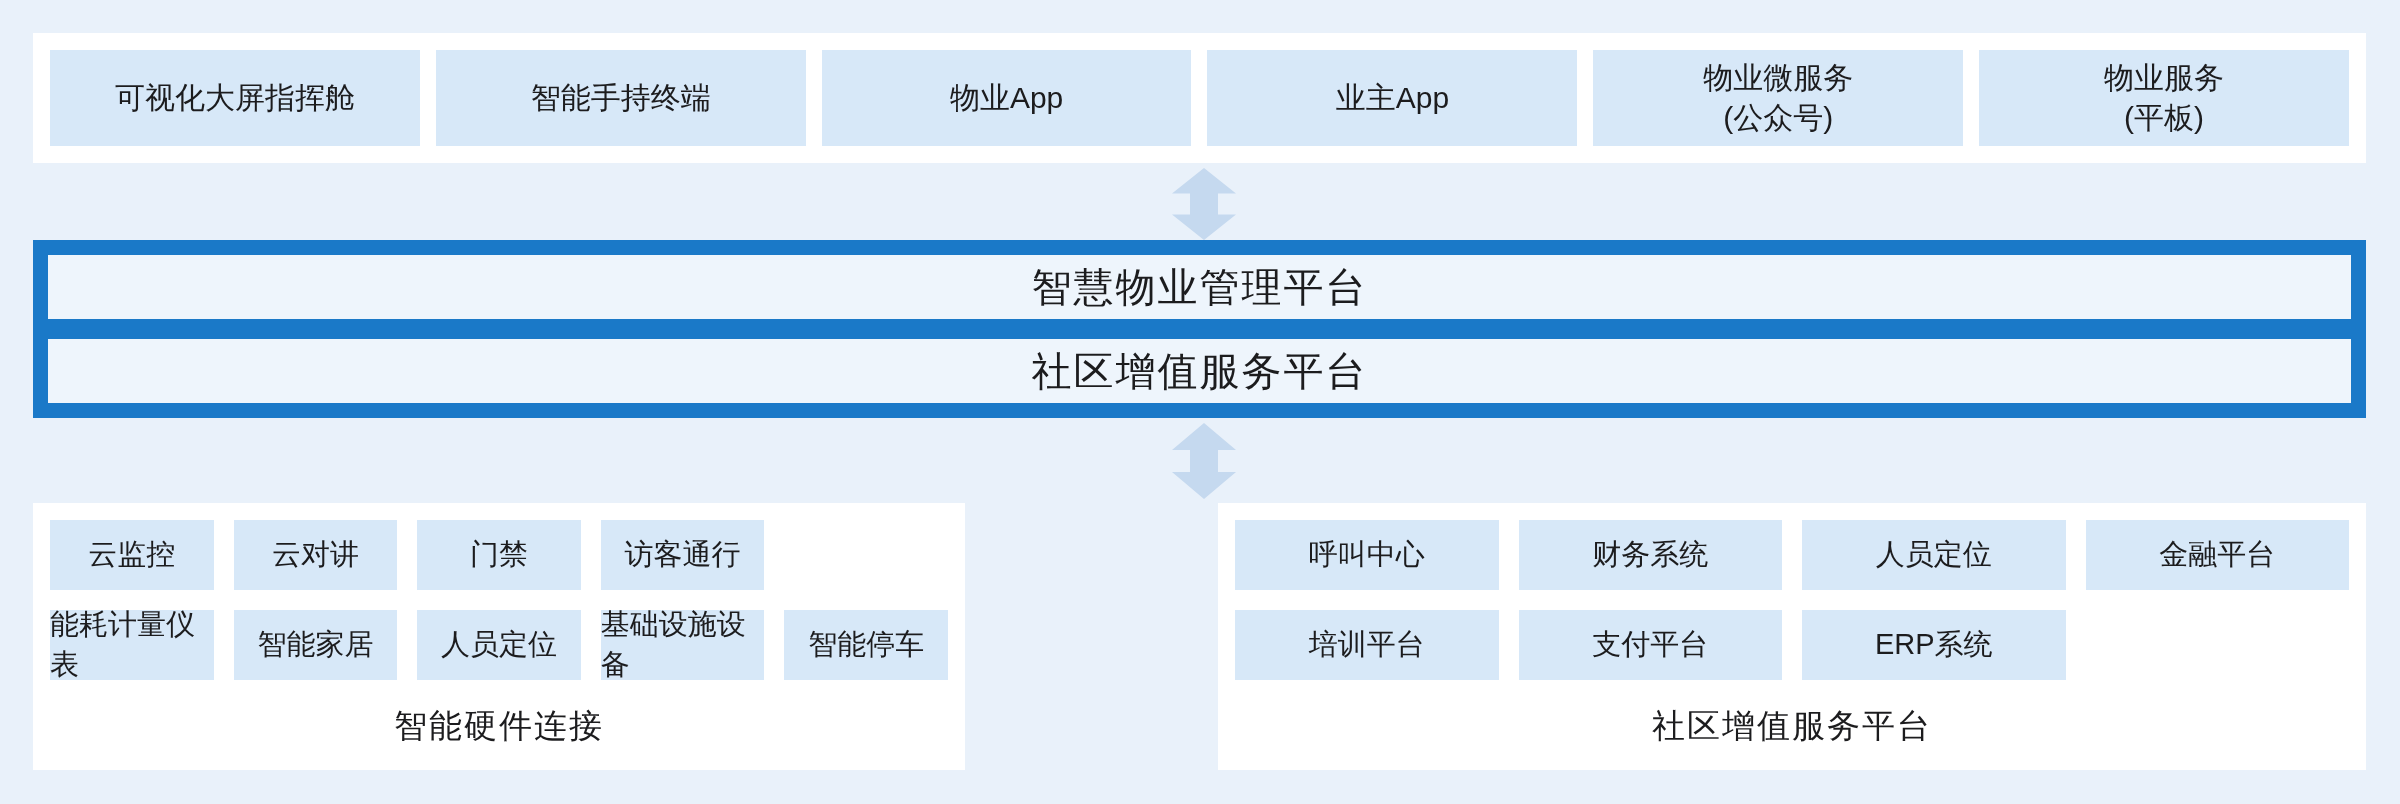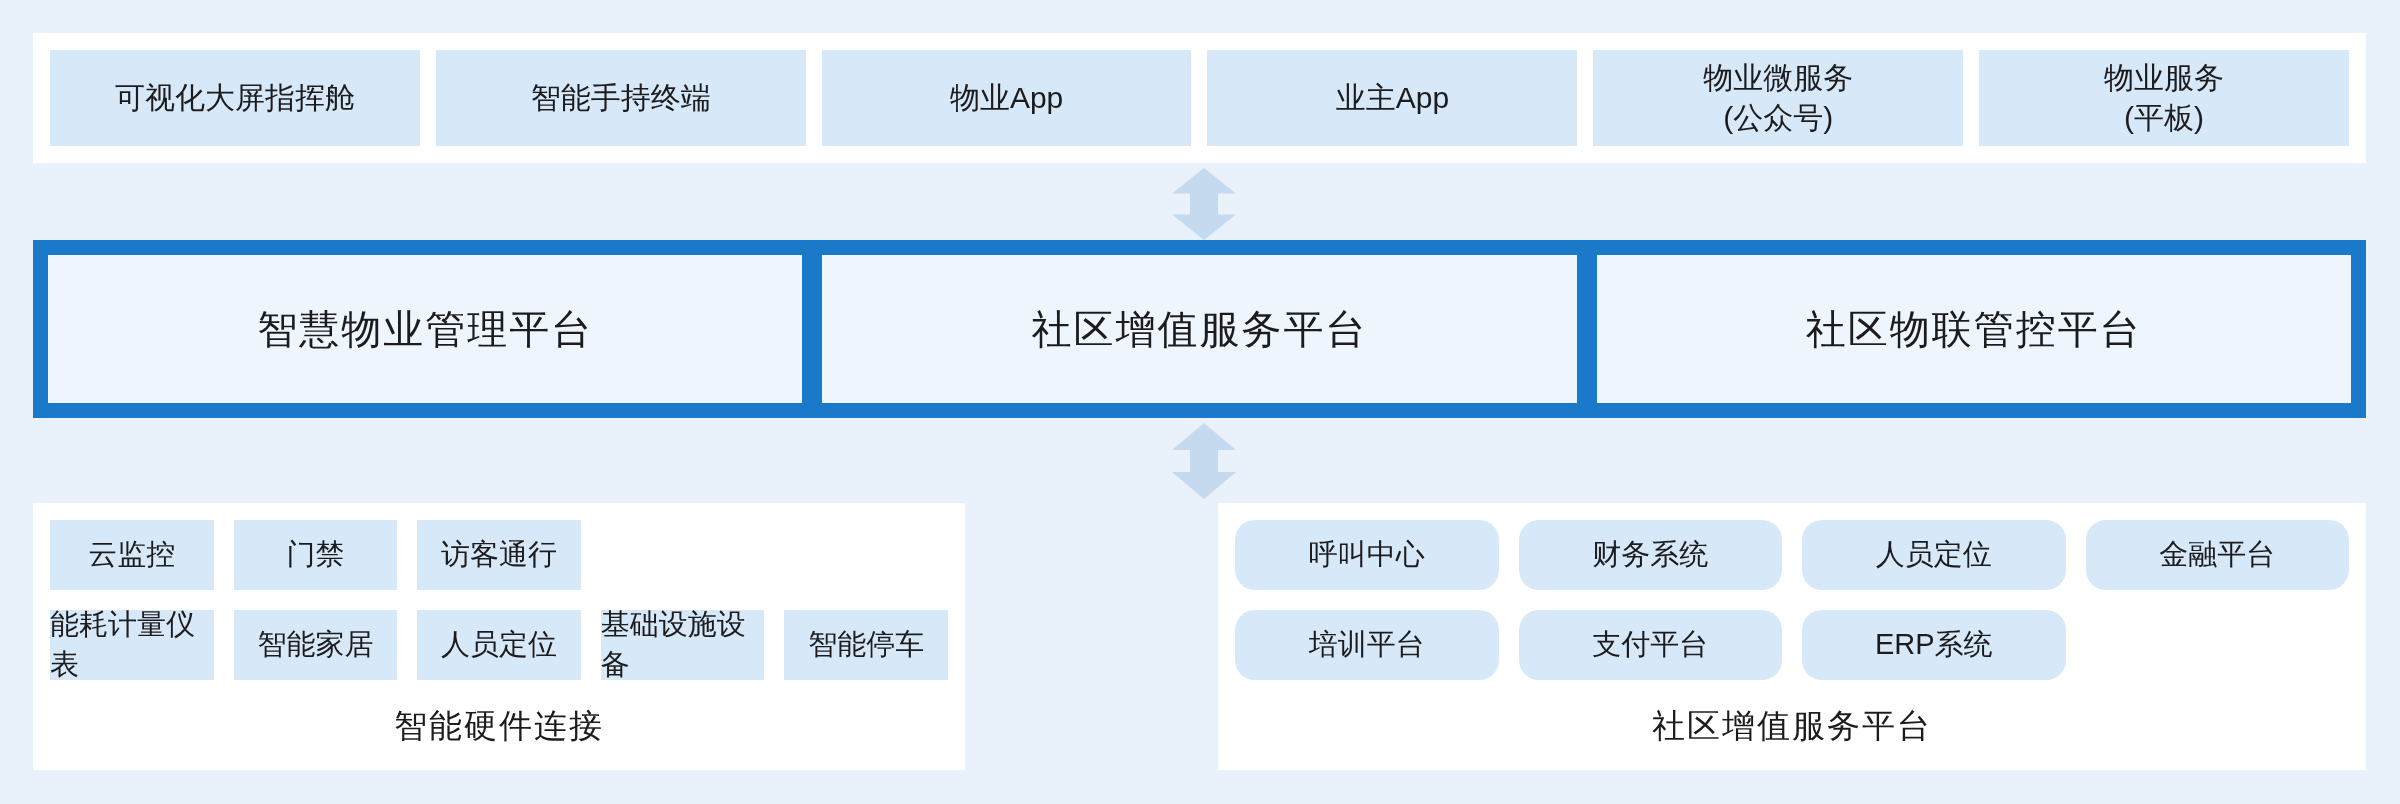--- a/index.html
+++ b/index.html
@@ -33,21 +33,21 @@
   .arrow polygon { fill: #c5d9ef; }
   .arrow-1 { top: 168px; height: 72px; }
   .arrow-2 { top: 423px; height: 76px; }
 
   
   .platform-band {
     position: absolute; left: 33px; top: 240px;
     width: 2333px; height: 178px;
     background: #1a79c8;
     display: flex; gap: 20px;
-    padding: 15px; box-sizing: border-box;
+    padding: 15px; box-sizing: border-box; flex-direction: column;
   }
   .platform-box {
     flex: 1;
     background: #eef5fc;
     display: flex; align-items: center; justify-content: center;
     font-size: 40px; letter-spacing: 2px;
   }
 
   
   .panel {
@@ -58,21 +58,21 @@
   }
   .panel-left  { left: 33px;  width: 932px; justify-content: center; }
   .panel-right { left: 1218px; width: 1148px; }
   .box-row { display: flex; gap: 20px; }
   .cell {
     height: 70px; background: #d7e8f8;
     display: flex; align-items: center; justify-content: center;
     font-size: 29px;
   }
   .panel-left  .cell { width: calc((100% - 80px) / 5); }
-  .panel-right .cell { width: calc((100% - 60px) / 4); border-radius: 20px; }
+  .panel-right .cell { width: calc((100% - 60px) / 4); }
   .section-title {
     flex: 1;
     display: flex; align-items: center; justify-content: center;
     font-size: 33px; letter-spacing: 2px;
   }
 </style>
 </head>
 <body>
 
 <div class="top-band">
@@ -86,30 +86,30 @@
 (平板)</div>
 </div>
 
 <svg class="arrow arrow-1" viewBox="0 0 64 76" preserveAspectRatio="none">
   <polygon points="32,0 0,27 18,27 18,49 0,49 32,76 64,49 46,49 46,27 64,27"></polygon>
 </svg>
 
 <div class="platform-band">
   <div class="platform-box">智慧物业管理平台</div>
   <div class="platform-box">社区增值服务平台</div>
-  <div class="platform-box">社区物联管控平台</div>
 </div>
 
 <svg class="arrow arrow-2" viewBox="0 0 64 76" preserveAspectRatio="none">
   <polygon points="32,0 0,27 18,27 18,49 0,49 32,76 64,49 46,49 46,27 64,27"></polygon>
 </svg>
 
 <div class="panel panel-left">
   <div class="box-row">
     <div class="cell">云监控</div>
+    <div class="cell">云对讲</div>
     <div class="cell">门禁</div>
     <div class="cell">访客通行</div>
   </div>
   <div class="box-row">
     <div class="cell">能耗计量仪表</div>
     <div class="cell">智能家居</div>
     <div class="cell">人员定位</div>
     <div class="cell">基础设施设备</div>
     <div class="cell">智能停车</div>
   </div>

